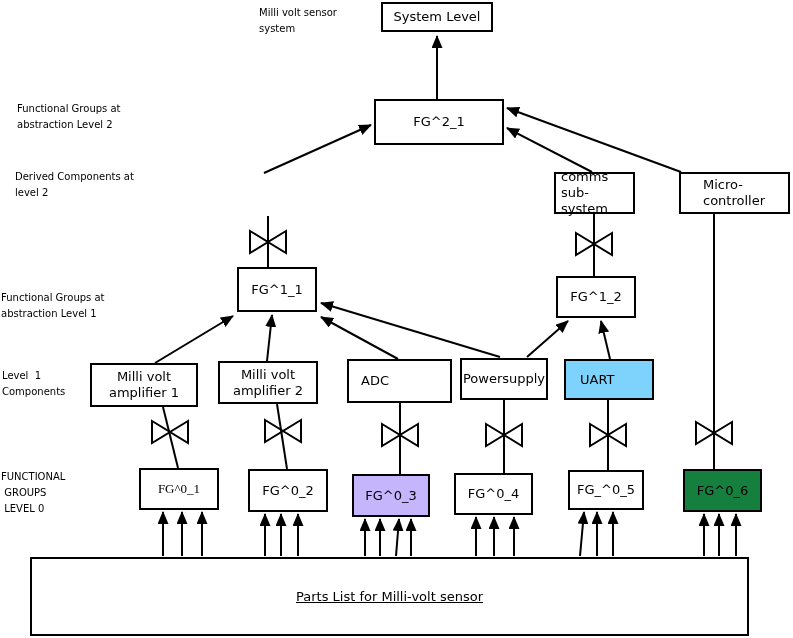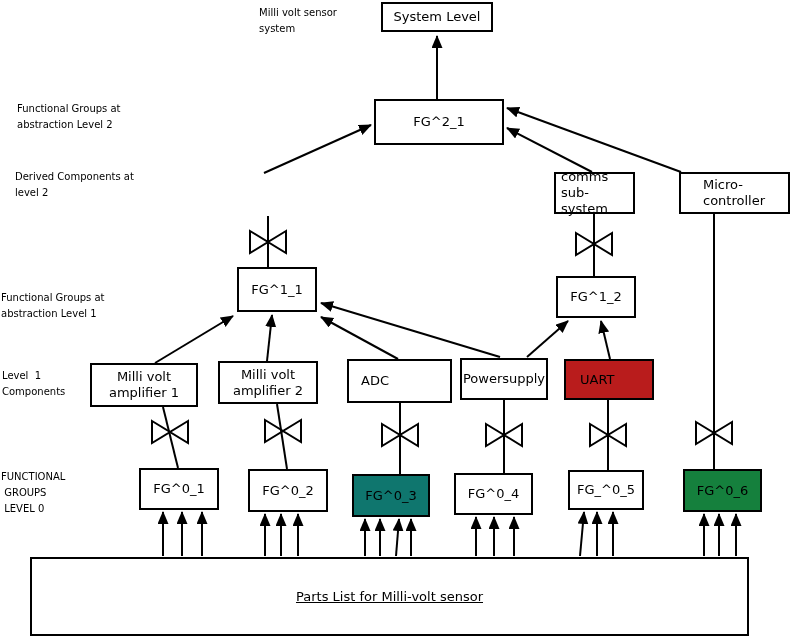--- a/index.html
+++ b/index.html
@@ -86,24 +86,24 @@
     <div class="node left" style="left: 679px; top: 172px; width: 111px; height: 42px; padding-left: 22px; border-color: rgb(0, 0, 0); background: rgb(255, 255, 255);">Micro-
 controller</div>
     <div class="node center" style="left: 237px; top: 267px; width: 80px; height: 45px; border-color: rgb(0, 0, 0); background: rgb(255, 255, 255);">FG^1_1</div>
     <div class="node center" style="left: 556px; top: 276px; width: 80px; height: 42px; border-color: rgb(0, 0, 0); background: rgb(255, 255, 255);">FG^1_2</div>
     <div class="node center" style="left: 90px; top: 363px; width: 108px; height: 44px; border-color: rgb(0, 0, 0); background: rgb(255, 255, 255);">Milli volt
 amplifier 1</div>
     <div class="node center" style="left: 218px; top: 361px; width: 100px; height: 43px; border-color: rgb(0, 0, 0); background: rgb(255, 255, 255);">Milli volt
 amplifier 2</div>
     <div class="node left" style="left: 347px; top: 359px; width: 105px; height: 44px; padding-left: 12px; border-color: rgb(0, 0, 0); background: rgb(255, 255, 255);">ADC</div>
     <div class="node center" style="left: 460px; top: 358px; width: 88px; height: 42px; border-color: rgb(0, 0, 0); background: rgb(255, 255, 255);">Powersupply</div>
-    <div class="node left" style="left: 564px; top: 359px; width: 90px; height: 41px; padding-left: 14px; border-color: rgb(0, 0, 0); background: #b91c1c;">UART</div>
-    <div class="node center" style="left: 139px; top: 468px; width: 80px; height: 42px; border-color: rgb(0, 0, 0); background: rgb(255, 255, 255);">FG^0_1</div>
+    <div class="node left" style="left: 564px; top: 359px; width: 90px; height: 41px; padding-left: 14px; border-color: rgb(0, 0, 0); background: #7dd3fc;">UART</div>
+    <div class="node center" style="left: 139px; top: 468px; width: 80px; height: 42px; border-color: rgb(0, 0, 0); background: rgb(255, 255, 255); font-family: Liberation Serif, serif;">FG^0_1</div>
     <div class="node center" style="left: 248px; top: 469px; width: 80px; height: 43px; border-color: rgb(0, 0, 0); background: rgb(255, 255, 255);">FG^0_2</div>
-    <div class="node center" style="left: 352px; top: 474px; width: 78px; height: 43px; border-color: rgb(0, 0, 0); background: #0f766e;">FG^0_3</div>
+    <div class="node center" style="left: 352px; top: 474px; width: 78px; height: 43px; border-color: rgb(0, 0, 0); background: #c4b5fd;">FG^0_3</div>
     <div class="node center" style="left: 454px; top: 473px; width: 79px; height: 42px; border-color: rgb(0, 0, 0); background: rgb(255, 255, 255);">FG^0_4</div>
     <div class="node center" style="left: 568px; top: 470px; width: 76px; height: 40px; border-color: rgb(0, 0, 0); background: rgb(255, 255, 255);">FG_^0_5</div>
     <div class="node center" style="left: 683px; top: 469px; width: 79px; height: 43px; border-color: rgb(0, 0, 0); background: #15803d;">FG^0_6</div>
     <div class="node center" style="left: 30px; top: 557px; width: 719px; height: 79px; border-color: rgb(0, 0, 0); background: rgb(255, 255, 255); text-decoration: underline;">Parts List for Milli-volt sensor</div>
     <div class="freelabel" style="left: 259px; top: 5px;">Milli volt sensor
 system</div>
     <div class="freelabel" style="left: 17px; top: 101px;">Functional Groups at
 abstraction Level 2</div>
     <div class="freelabel" style="left: 15px; top: 169px;">Derived Components at
 level 2</div>

